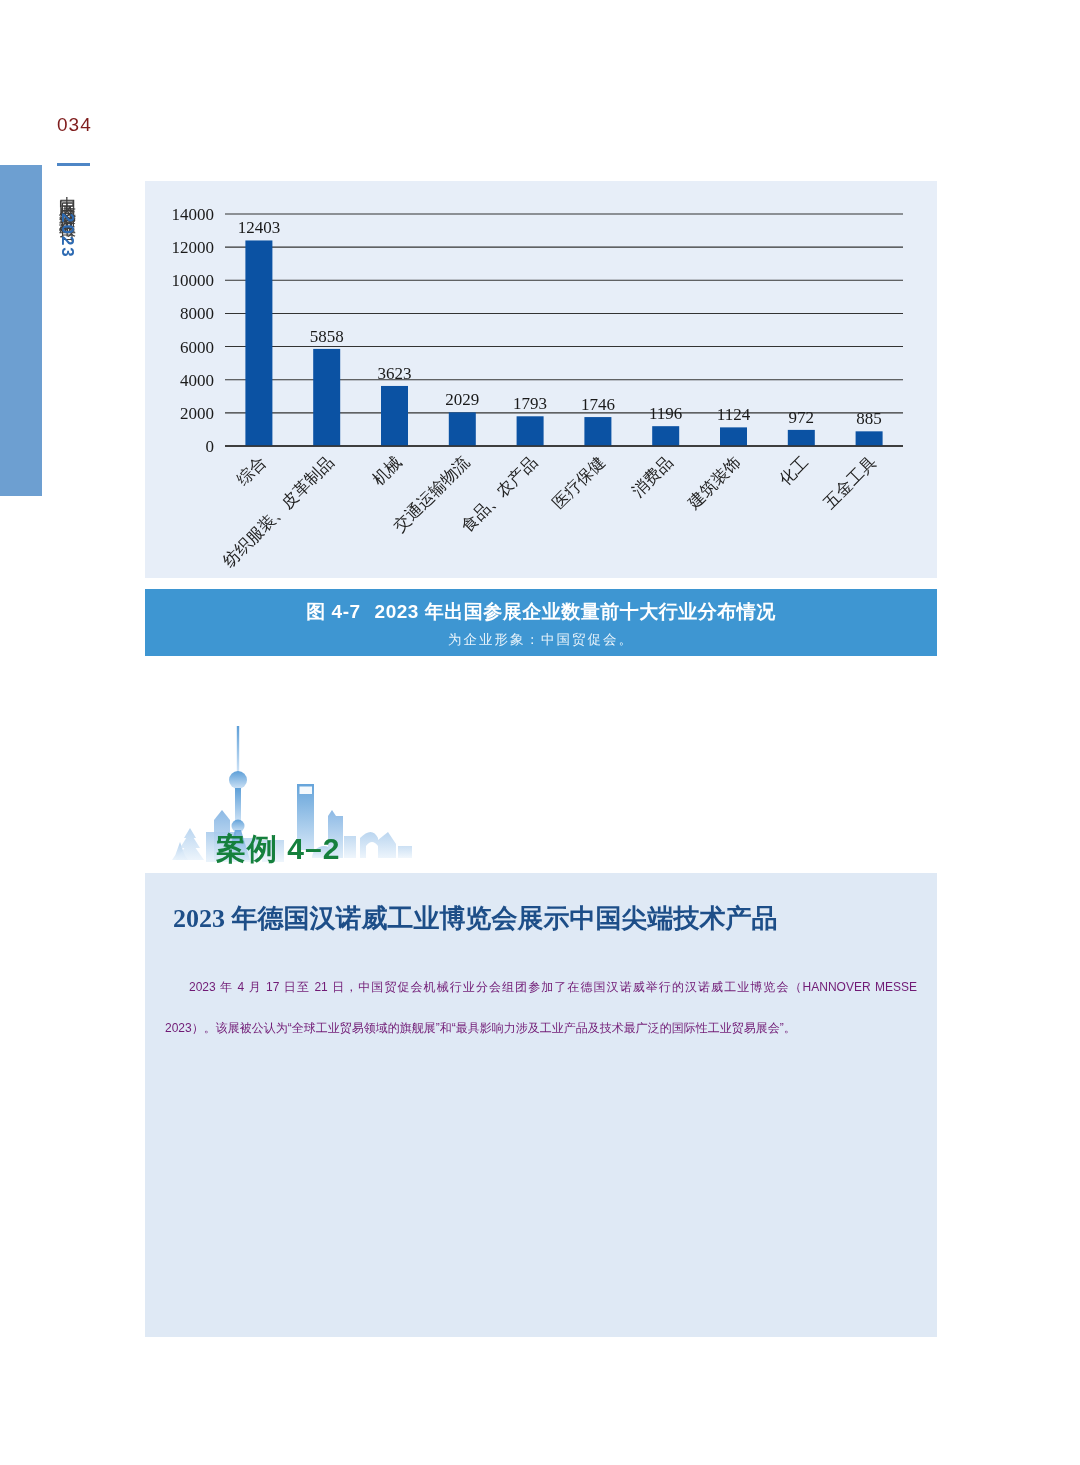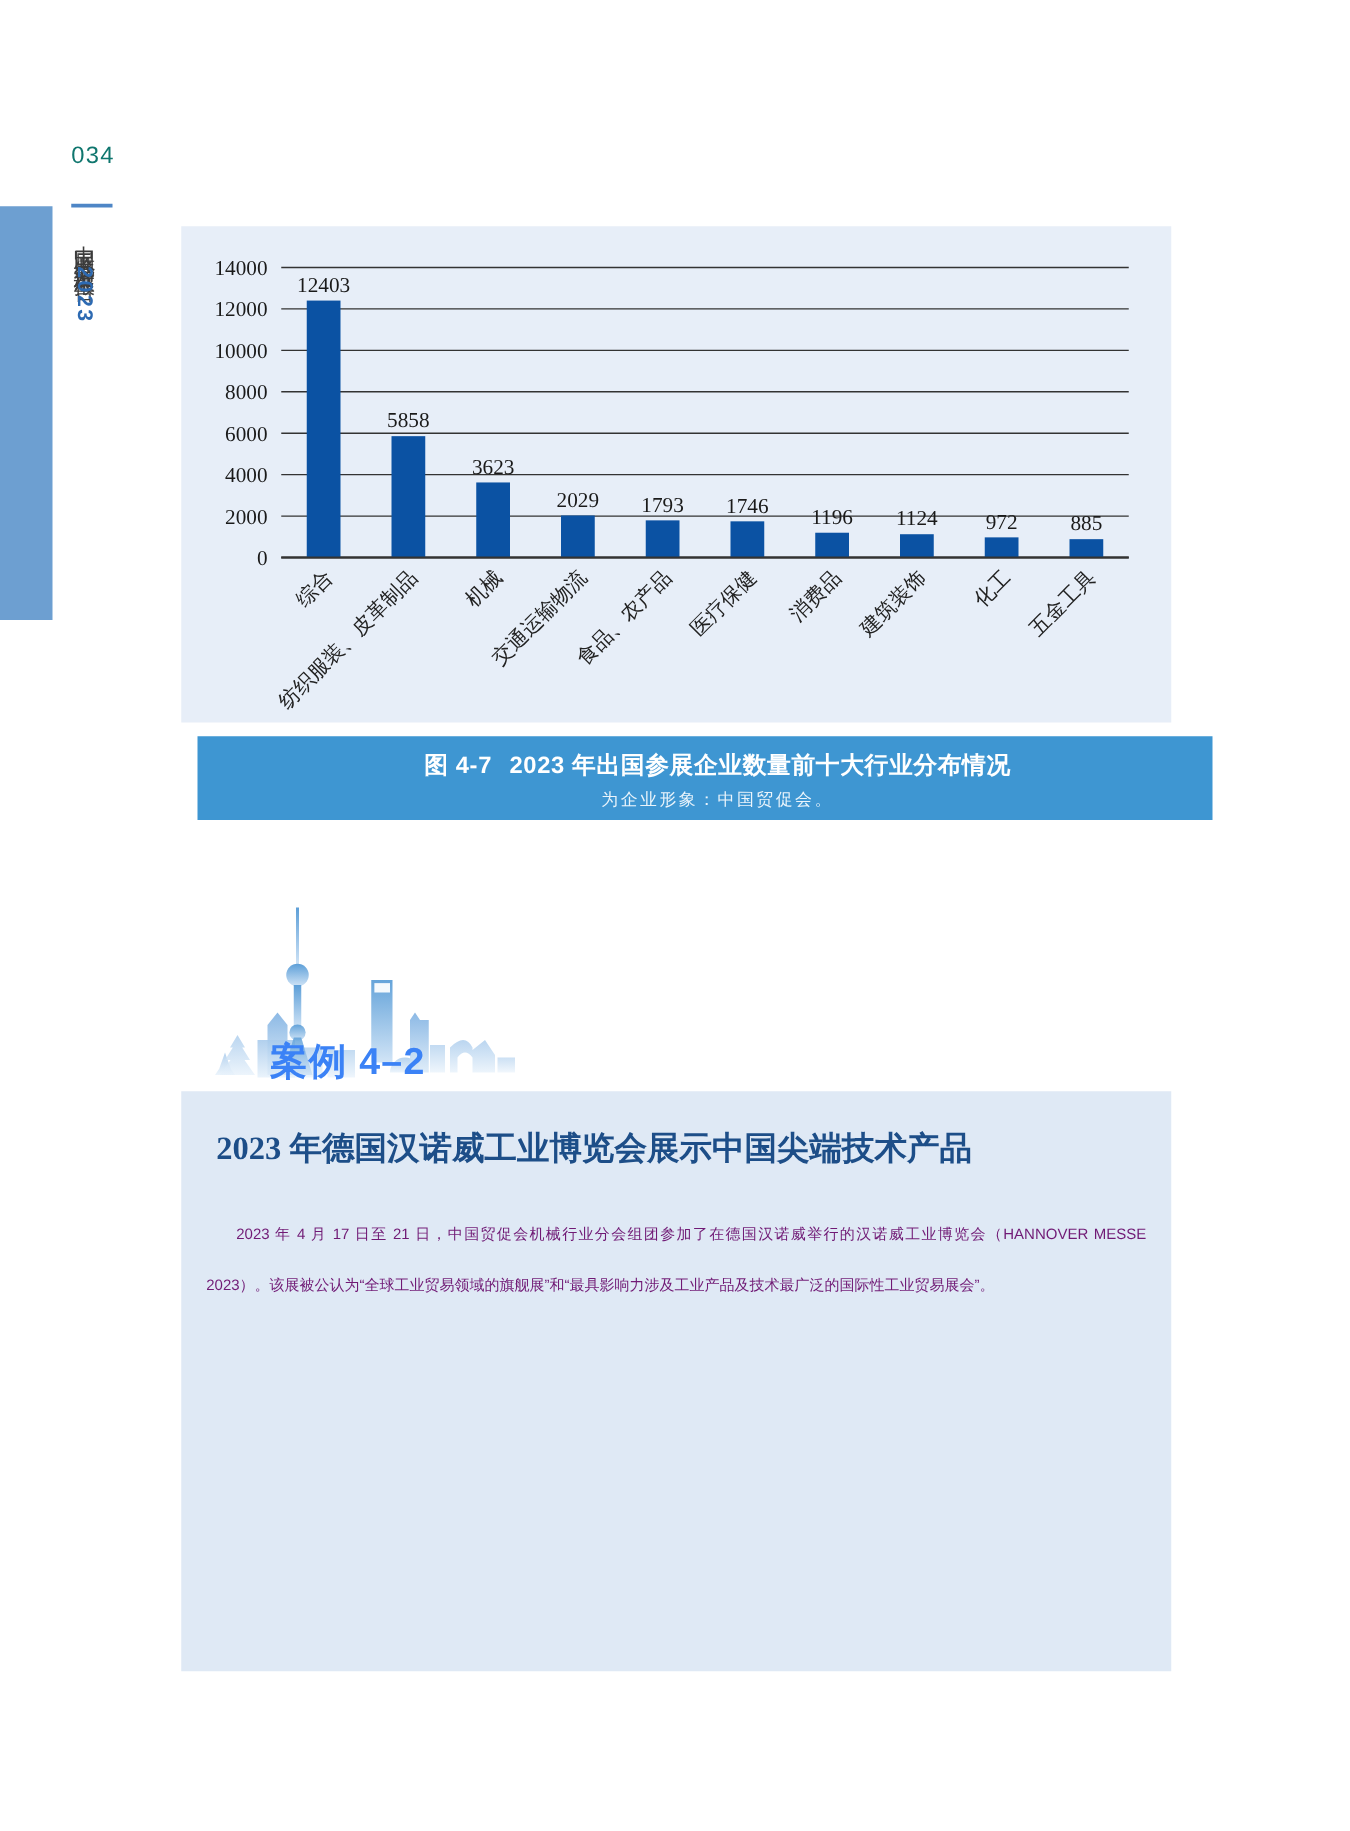--- a/index.html
+++ b/index.html
@@ -1,44 +1,44 @@
 <!DOCTYPE html>
 <html><head>
 <meta charset="utf-8">
 <style>
   html,body{margin:0;padding:0;background:#ffffff;}
   body{font-family:"Liberation Sans","DejaVu Sans",sans-serif;}
   .page{position:relative;width:1080px;height:1465px;background:#ffffff;overflow:hidden;}
 
   
   .page-number{position:absolute;left:57px;top:114px;font-size:19px;font-weight:500;
-    color:#0f766e;letter-spacing:1px;}
+    color:#7f1d1d;letter-spacing:1px;}
   .page-number-rule{position:absolute;left:57px;top:163px;width:33px;height:3px;background:#4e86c6;}
   .side-bar{position:absolute;left:0;top:165px;width:42px;height:331px;background:#6d9fd1;}
   .side-title{position:absolute;left:54px;top:183px;writing-mode:vertical-rl;text-orientation:upright;
     font-size:17px;letter-spacing:3px;color:#3c3c3c;font-weight:500;line-height:26px;}
   .side-title .year{text-orientation:mixed;color:#2d6ab2;font-weight:700;letter-spacing:2px;}
 
   
   .chart-card{position:absolute;left:145px;top:181px;width:792px;height:397px;background:#e7eef8;}
   .chart-card svg{display:block;width:792px;height:397px;}
   .ytick{font-family:"Liberation Serif","DejaVu Serif",serif;font-size:17px;fill:#1a1a1a;}
   .value-label{font-family:"Liberation Serif","DejaVu Serif",serif;font-size:17px;fill:#1a1a1a;}
   .cat-label{font-family:"Liberation Serif","DejaVu Serif",serif;font-size:16.5px;fill:#222222;}
 
   
-  .caption-band{position:absolute;left:158px;top:589px;width:792px;height:67px;background:#3e96d2;
-    color:#ffffff;text-align:center;padding-left:20px;}
+  .caption-band{position:absolute;left:145px;top:589px;width:792px;height:67px;background:#3e96d2;
+    color:#ffffff;text-align:center;}
   .caption-title{margin-top:10px;font-size:19px;font-weight:700;letter-spacing:0.5px;}
   .caption-title .fig-label{margin-right:14px;}
   .caption-source{margin-top:6px;font-size:13.5px;color:#eaf4fb;letter-spacing:2px;}
 
   
   .skyline{position:absolute;left:166px;top:720px;width:252px;height:144px;}
-  .badge-label{position:absolute;left:216px;top:829px;font-size:30px;font-weight:700;color:#3b82f6;
+  .badge-label{position:absolute;left:216px;top:829px;font-size:30px;font-weight:700;color:#15803d;
     letter-spacing:1px;}
 
   
   .case-box{position:absolute;left:145px;top:873px;width:792px;height:464px;background:#dfe9f5;
     box-sizing:border-box;padding:26px 20px 0 20px;overflow:hidden;}
   .case-heading{margin:0 0 28px 8px;font-family:"Liberation Serif","DejaVu Serif",serif;
     font-size:26px;line-height:40px;font-weight:700;color:#1d4e88;}
   .case-box p{margin:0;font-size:12px;line-height:41px;color:#701a75;text-align:justify;
     text-indent:2em;}
 </style>

